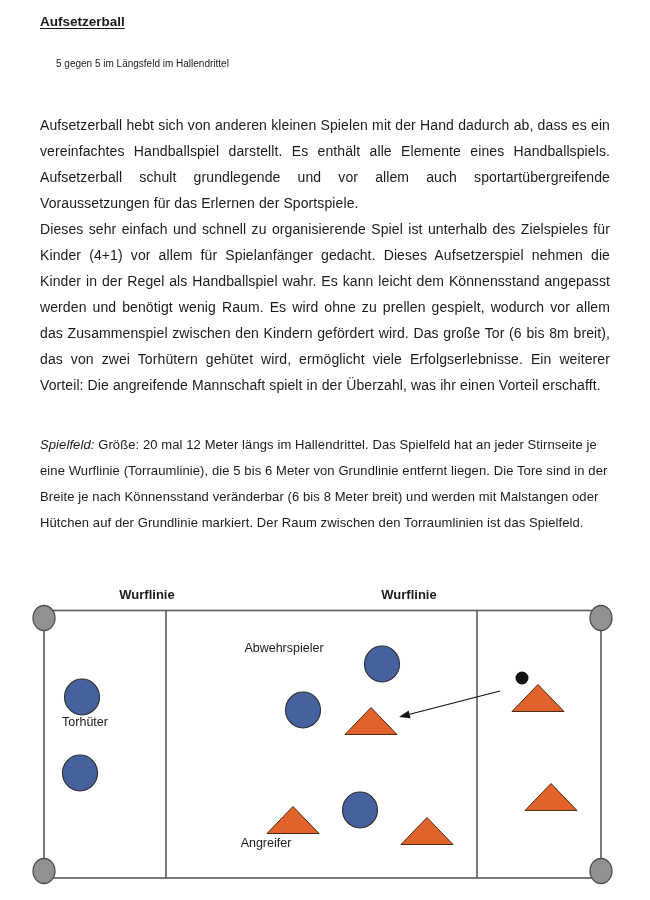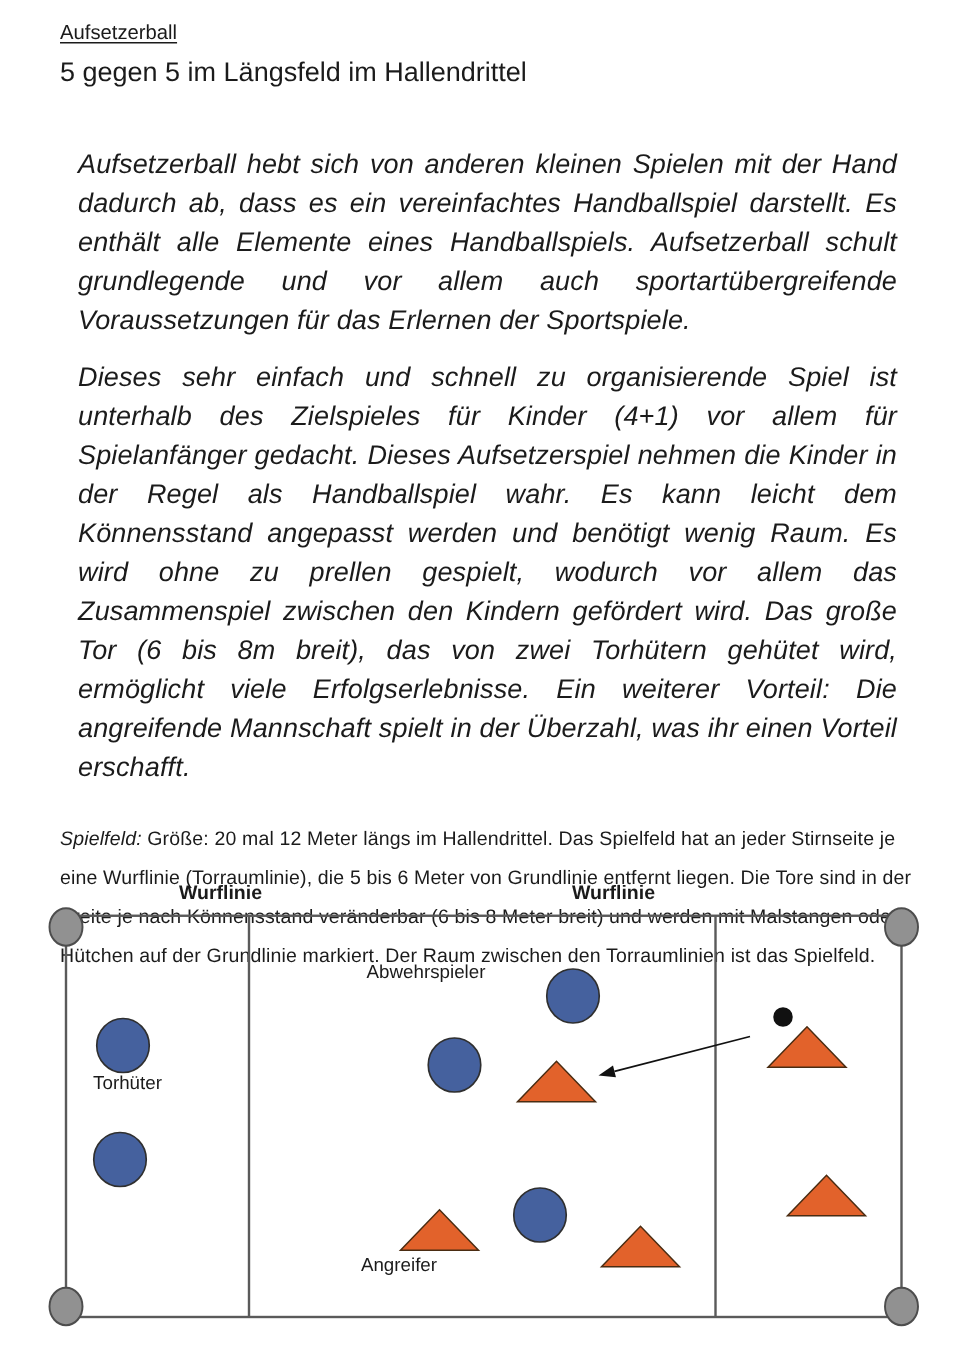--- a/index.html
+++ b/index.html
@@ -9,37 +9,36 @@
     font-family:"Liberation Sans", sans-serif;
     color:#1b1b1b;
     position:relative;
     overflow:hidden;
   }
   .text-block{
     position:absolute;
     left:40px;top:9px;width:570px;
   }
   .doc-title{
-    font-size:13.5px;font-weight:normal;
+    font-size:13.5px;font-weight:bold;
     text-decoration:underline;
     text-underline-offset:2px;
     line-height:26px;margin:0;
   }
   .doc-subtitle{
-    font-size:18px;line-height:26px;margin:0;
+    font-size:10px;line-height:26px;margin:16px;
   }
   .para{
-    font-size:18px;line-height:26px;margin:12px;
+    font-size:14px;line-height:26px;margin:0;
     text-align:justify;
     letter-spacing:0.1px;
-    font-style:italic;
   }
   .para.first{margin-top:35px;}
   .para-spielfeld{
-    font-size:13px;line-height:26px;margin:22px 0 0 0;
+    font-size:13px;line-height:26px;margin:34px 0 0 0;
     text-align:left;
     letter-spacing:0.1px;
   }
   .italic{font-style:italic;}
   .diagram-wrap{
     position:absolute;
     left:0;top:578px;width:516px;height:322px;
   }
   svg{font-family:"Liberation Sans", sans-serif;}
 </style>

